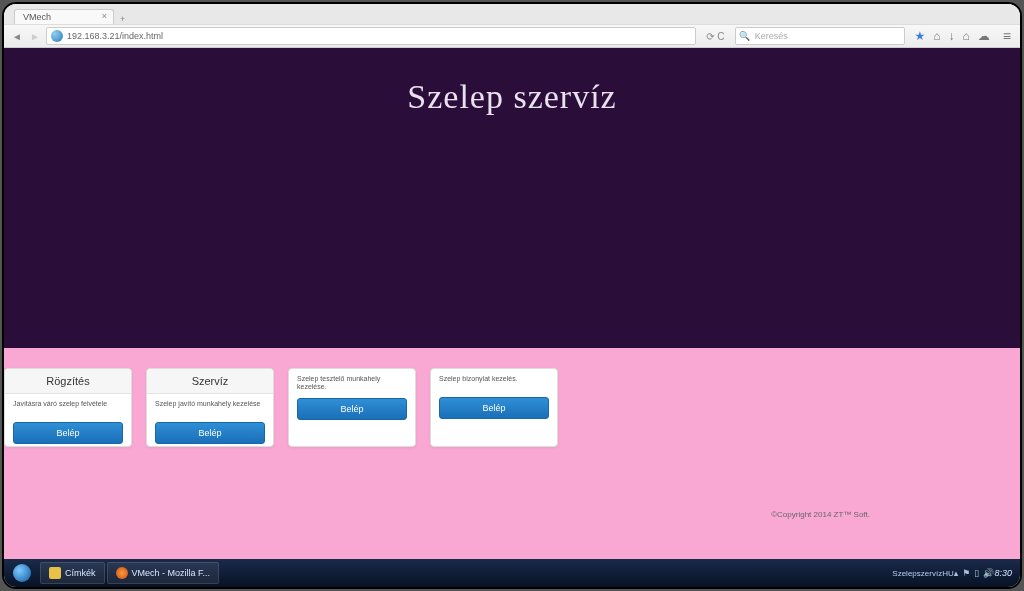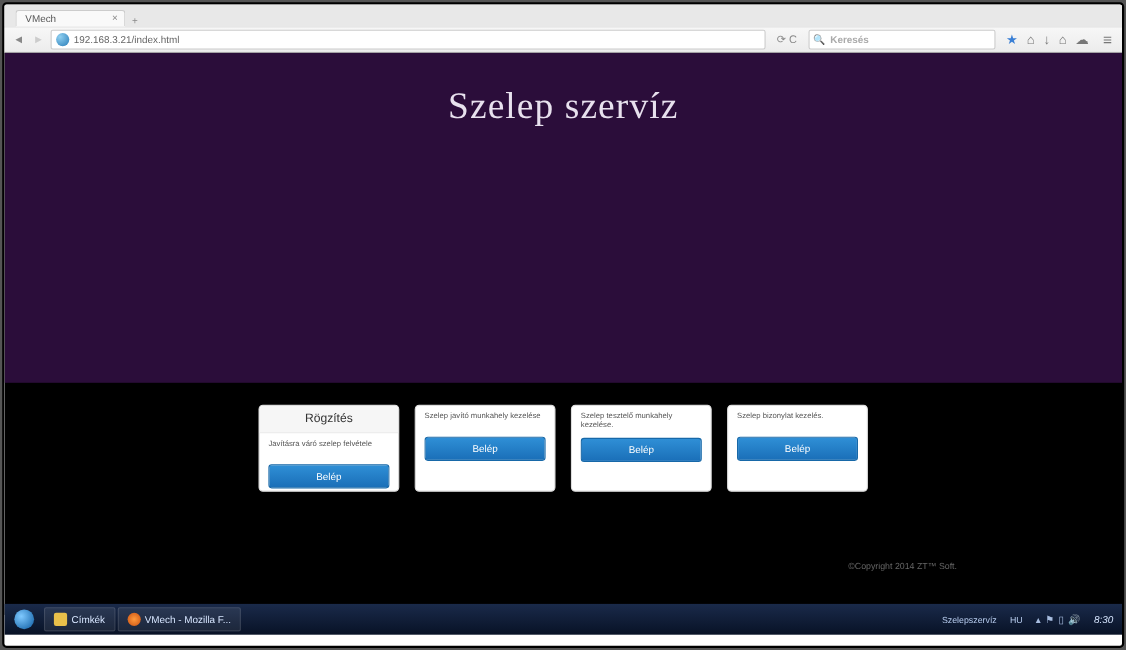--- a/index.html
+++ b/index.html
@@ -10,21 +10,21 @@
       height: 591px;
       overflow: hidden;
       position: relative;
     }
     
     .frame {
       position: absolute;
       top: 2px; left: 2px; right: 2px; bottom: 2px;
       background: #fff;
       border: 2px solid #000;
-      border-radius: 4px;
+      border-radius: 14px;
       overflow: hidden;
     }
     
     .tabstrip {
       height: 20px;
       background: #e8e8e8;
       display: flex;
       align-items: flex-end;
       padding-left: 10px;
       font-size: 9px;
@@ -77,48 +77,48 @@
       width: 170px;
       height: 18px;
       background: #fff;
       border: 1px solid #ccc;
       border-radius: 2px;
       display: flex;
       align-items: center;
       padding: 0 4px;
       gap: 4px;
     }
-    .searchph { font-size:9px; color:#aaa; flex:1;font-weight:bold; }
+    .searchph { font-size:9px; color:#aaa; flex:1; }
     .toolicons { display:flex; gap:8px; padding:0 6px; color:#6aa0e0; }
     .toolicons span { font-size:12px; }
     .hamburger { color:#777; font-size:14px; padding:0 3px; }
     
     .content {
       height: calc(100% - 20px - 24px - 28px);
-      background: #000000;
+      background: #f9a8d4;
       overflow: hidden;
       position: relative;
     }
     .hero {
       height: 300px;
       background: #2b0d3a;
       display: flex;
       justify-content: center;
       padding-top: 30px;
     }
     .hero h1 {
       font-family: Georgia, 'Times New Roman', serif;
       font-weight: 300;
       font-size: 34px;
       color: #e8e1ee;
       letter-spacing: 1px;
     }
     .cards {
       display: flex;
-      justify-content: center;
+      justify-content: flex-start;
       gap: 14px;
       margin-top: 20px;
     }
     .card {
       width: 128px;
       border: 1px solid #ddd;
       border-radius: 4px;
       background: #fff;
       box-shadow: 0 1px 3px rgba(0,0,0,0.08);
     }
@@ -157,21 +157,21 @@
       position: absolute;
       right: 150px;
       bottom: 40px;
       font-size: 8px;
       color: #666;
       margin-left: 29px;
     }
     
     .taskbar {
       position: absolute;
-      bottom: 10px; left: 0; right: 0;
+      bottom: 0; left: 0; right: 0;
       height: 28px;
       background: linear-gradient(#1a2a4a, #081226);
       display: flex;
       align-items: center;
       color: #cfe1ff;
       font-size: 9px;
       margin-top: 20px;
     }
     .startbtn {
       width: 36px; height: 100%;
@@ -192,21 +192,21 @@
       padding: 0 8px;
       gap:4px;
       color:#d7e6ff;
     }
     .taskitem .ico {
       width:12px; height:12px; background:#e9c04a; border-radius:2px;
     }
     .taskitem.ff .ico { background: radial-gradient(circle,#ff9a3c,#c94f12); border-radius:50%; }
     .taskitem.pp .ico { background:#d05020; }
     .taskspacer { flex:1; }
-    .tray { display:flex; align-items:flex-end; gap:12px; padding:0 8px; }
+    .tray { display:flex; align-items:flex-end; gap:0; padding:0 8px; }
     .traytext { font-size: 8px; color:#b8cdef; }
     .traytime { font-size: 9px; color:#d7e6ff; text-align:right;font-style:italic; }
     .trayicons { display:flex; gap:4px; font-size:9px; color:#a8bde0; }
   </style>
 </head>
 <body>
 
 <div class="frame">
 
   <div class="tabstrip">
@@ -245,20 +245,21 @@
     </div>
     <div class="cards">
       <div class="card">
         <div class="card-header">Rögzítés</div>
         <div class="card-body">
           <div class="card-desc">Javításra váró szelep felvétele</div>
           <div class="card-btn">Belép</div>
         </div>
       </div>
       <div class="card">
+        <div class="card-header">Szervíz</div>
         <div class="card-body">
           <div class="card-desc">Szelep javító munkahely kezelése</div>
           <div class="card-btn">Belép</div>
         </div>
       </div>
       <div class="card">
         <div class="card-body">
           <div class="card-desc">Szelep tesztelő munkahely kezelése.</div>
           <div class="card-btn">Belép</div>
         </div>

